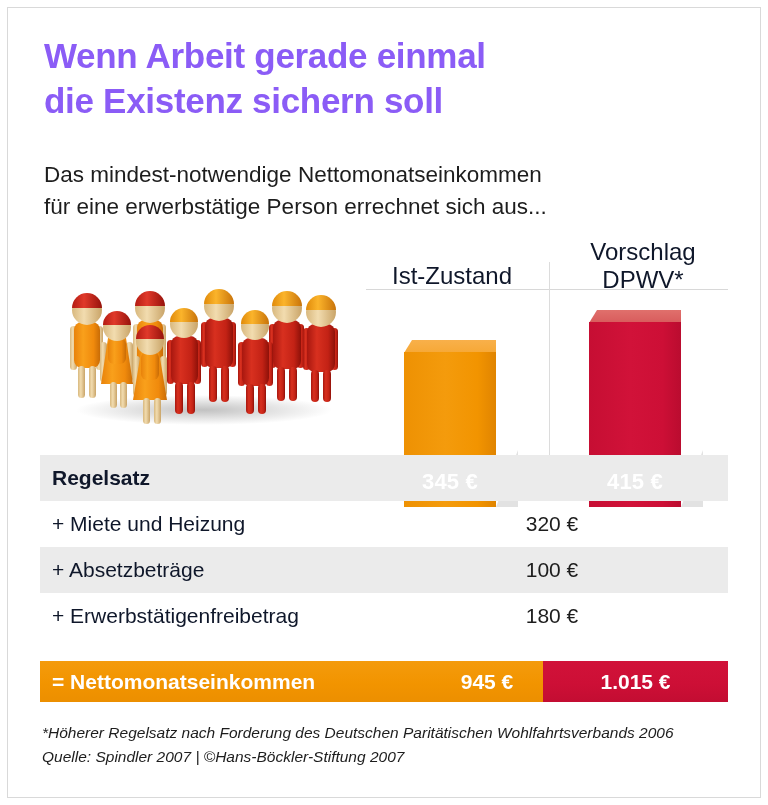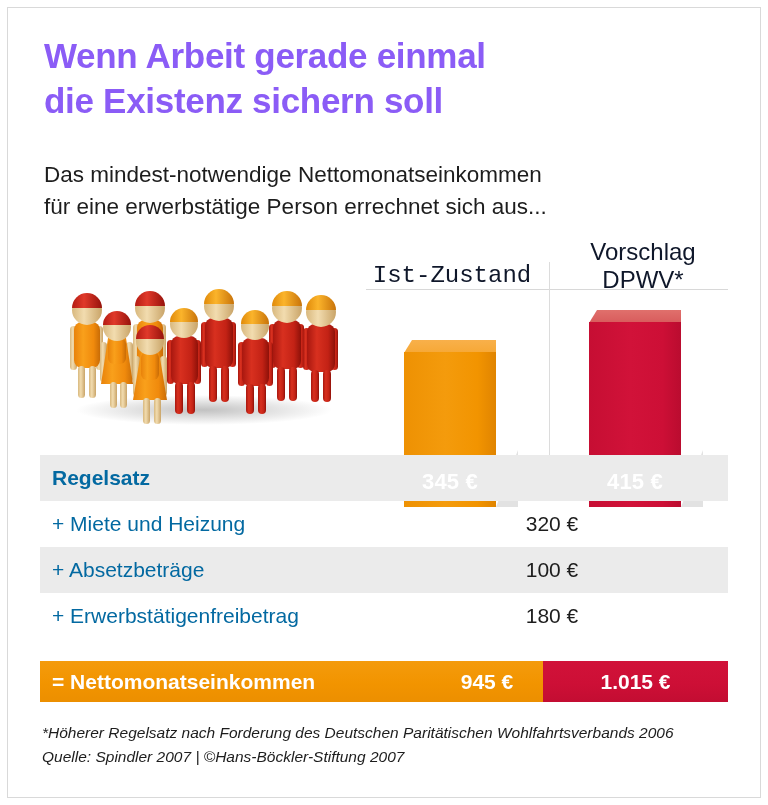--- a/index.html
+++ b/index.html
@@ -64,21 +64,20 @@
     position: absolute;
     font-size: 24px;
     color: #0f172a;
     line-height: 1.18;
     text-align: center;
   }
   #col-head-ist {
     left: 372px;
     top: 262px;
     width: 160px;
-    font-family: Liberation Mono, monospace;
   }
   #col-head-vorschlag {
     left: 558px;
     top: 238px;
     width: 170px;
   }
   #col-head-vorschlag .l2 { display: block; }
 
   
   #header-rule {
@@ -158,21 +157,21 @@
     box-sizing: border-box;
   }
   .trow.shade { background: #ebebeb; }
   .trow .label {
     position: absolute;
     left: 12px;
     top: 0;
     height: 46px;
     line-height: 46px;
     font-size: 21px;
-    color: #0369a1;
+    color: #0f172a;
     white-space: nowrap;
   }
   .trow.bold .label { font-weight: bold; }
   .trow .val {
     position: absolute;
     left: 452px;
     top: 0;
     width: 120px;
     height: 40px;
     line-height: 46px;

